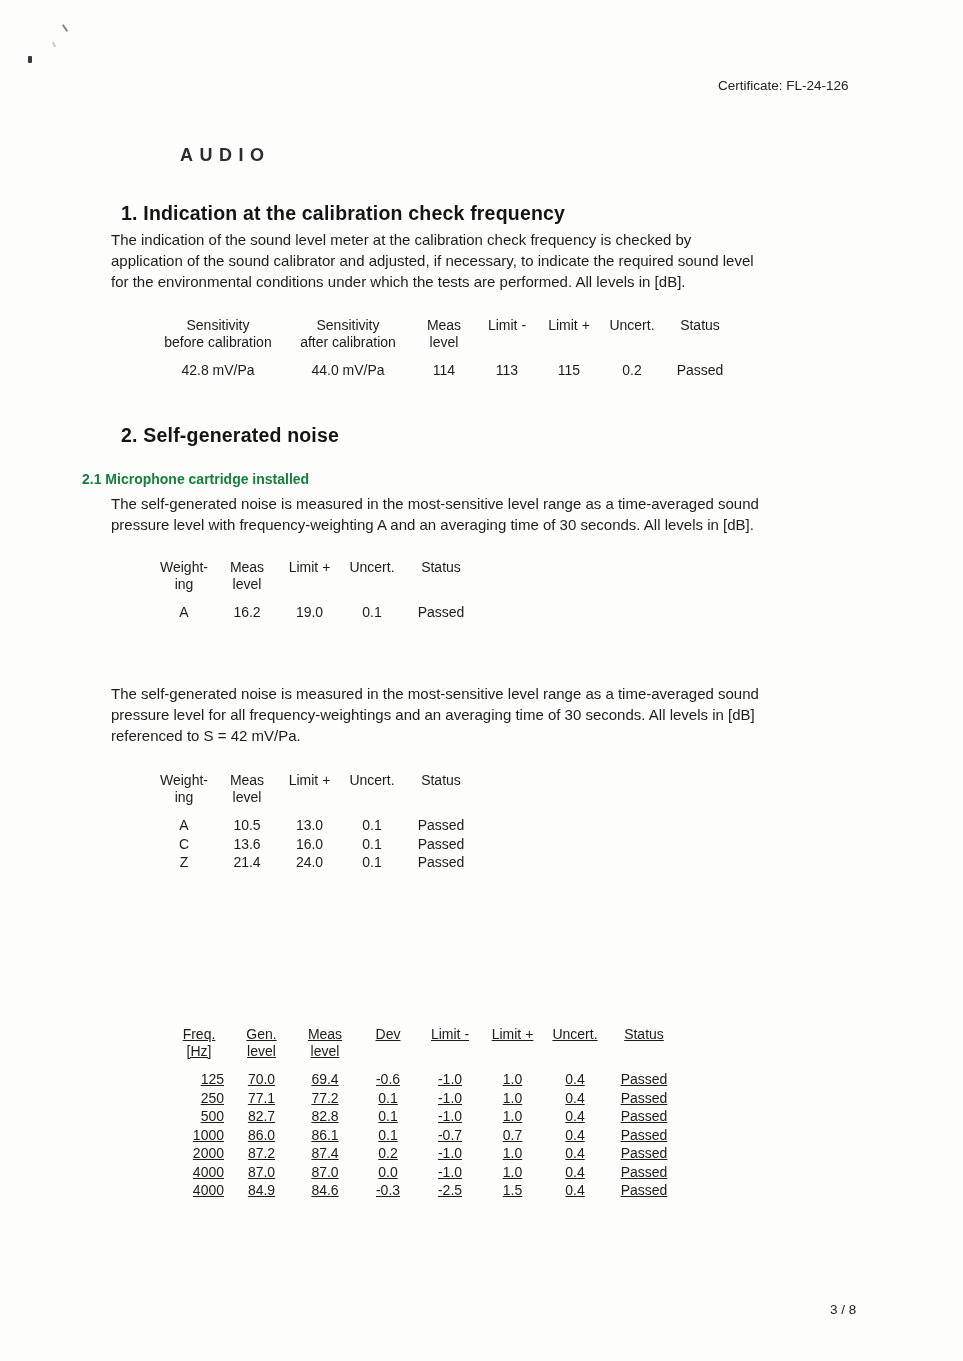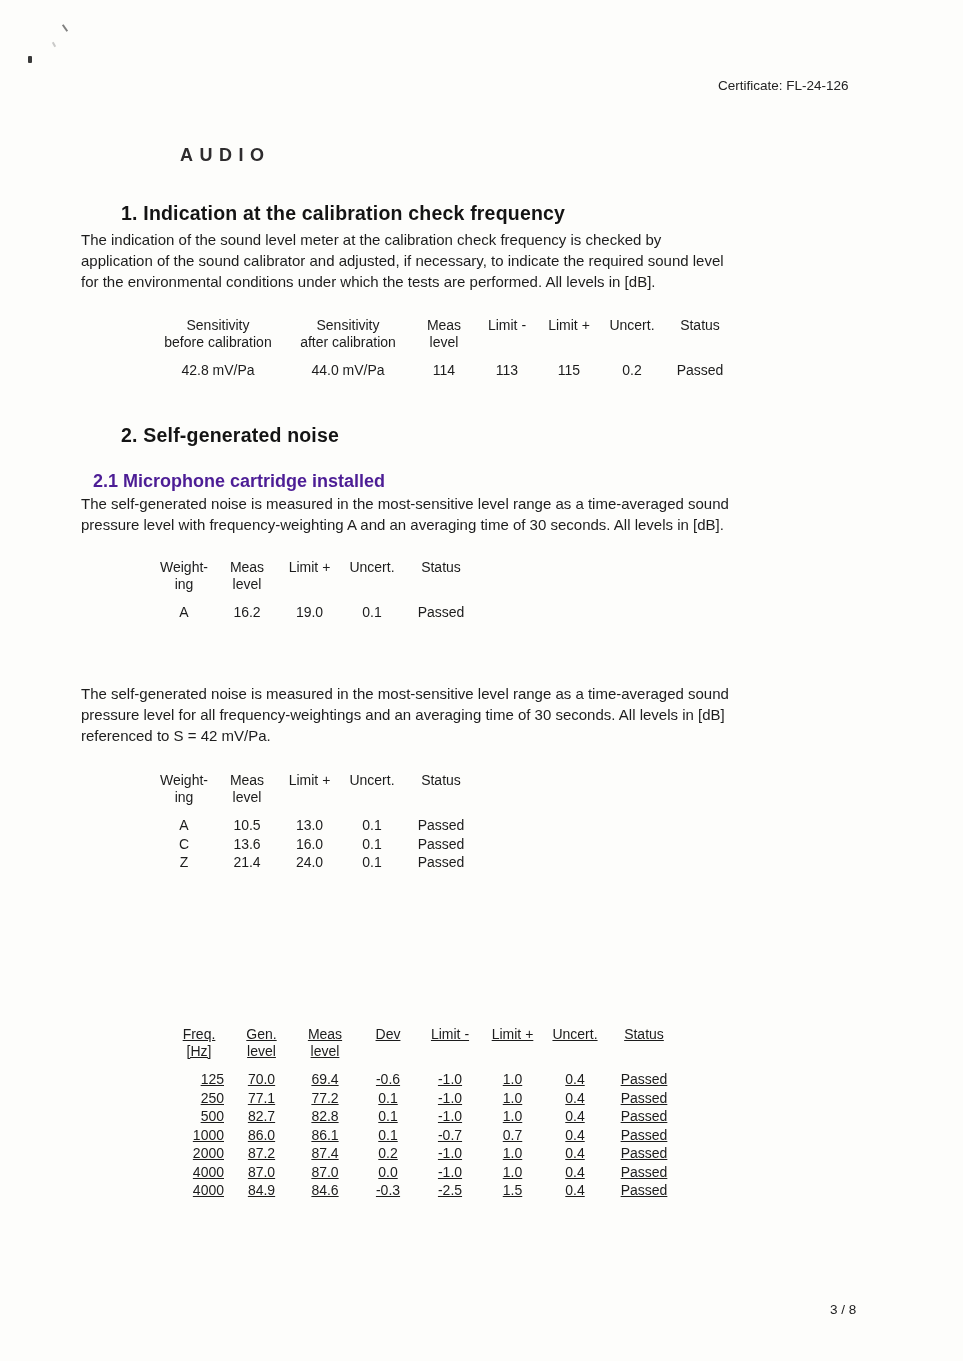--- a/index.html
+++ b/index.html
@@ -34,23 +34,23 @@
   }
   .logo-audio {
     position:absolute; left:94px; top:58px; font-size:18px; font-weight:bold;
     letter-spacing:6.5px; color:#2e2c2e; white-space:nowrap;
   }
 
   .certificate { position:absolute; left:718px; top:78px; font-size:13.5px; color:#222; }
 
   
   .h1 { position:absolute; left:93px; font-size:19.5px; font-weight:bold; color:#141414; letter-spacing:.2px;margin-left:28px; }
-  .h2 { position:absolute; left:93px; font-size:18px; font-weight:bold; color:#4c1d95; }
+  .h2 { position:absolute; left:82px; font-size:14px; font-weight:bold; color:#15803d; }
   .body-text {
-    position:absolute; left:81px; font-size:15px; line-height:20.8px;
+    position:absolute; left:111px; font-size:15px; line-height:20.8px;
     color:#1d1d1d; white-space:pre-line;
   }
   .pos-s1h  { top:202px; }  .pos-s1b  { top:230px; }
   .pos-s2h  { top:424px; }
   .pos-s21h { top:471px; }  .pos-s21b { top:494px; }
   .pos-s22h { top:662px; }  .pos-s22b { top:684px; }
   .pos-s3h  { top:911px; }  .pos-s3b  { top:937px; }
 
   
   .tbl { position:absolute; display:grid; font-size:14px; color:#1c1c1c; }

